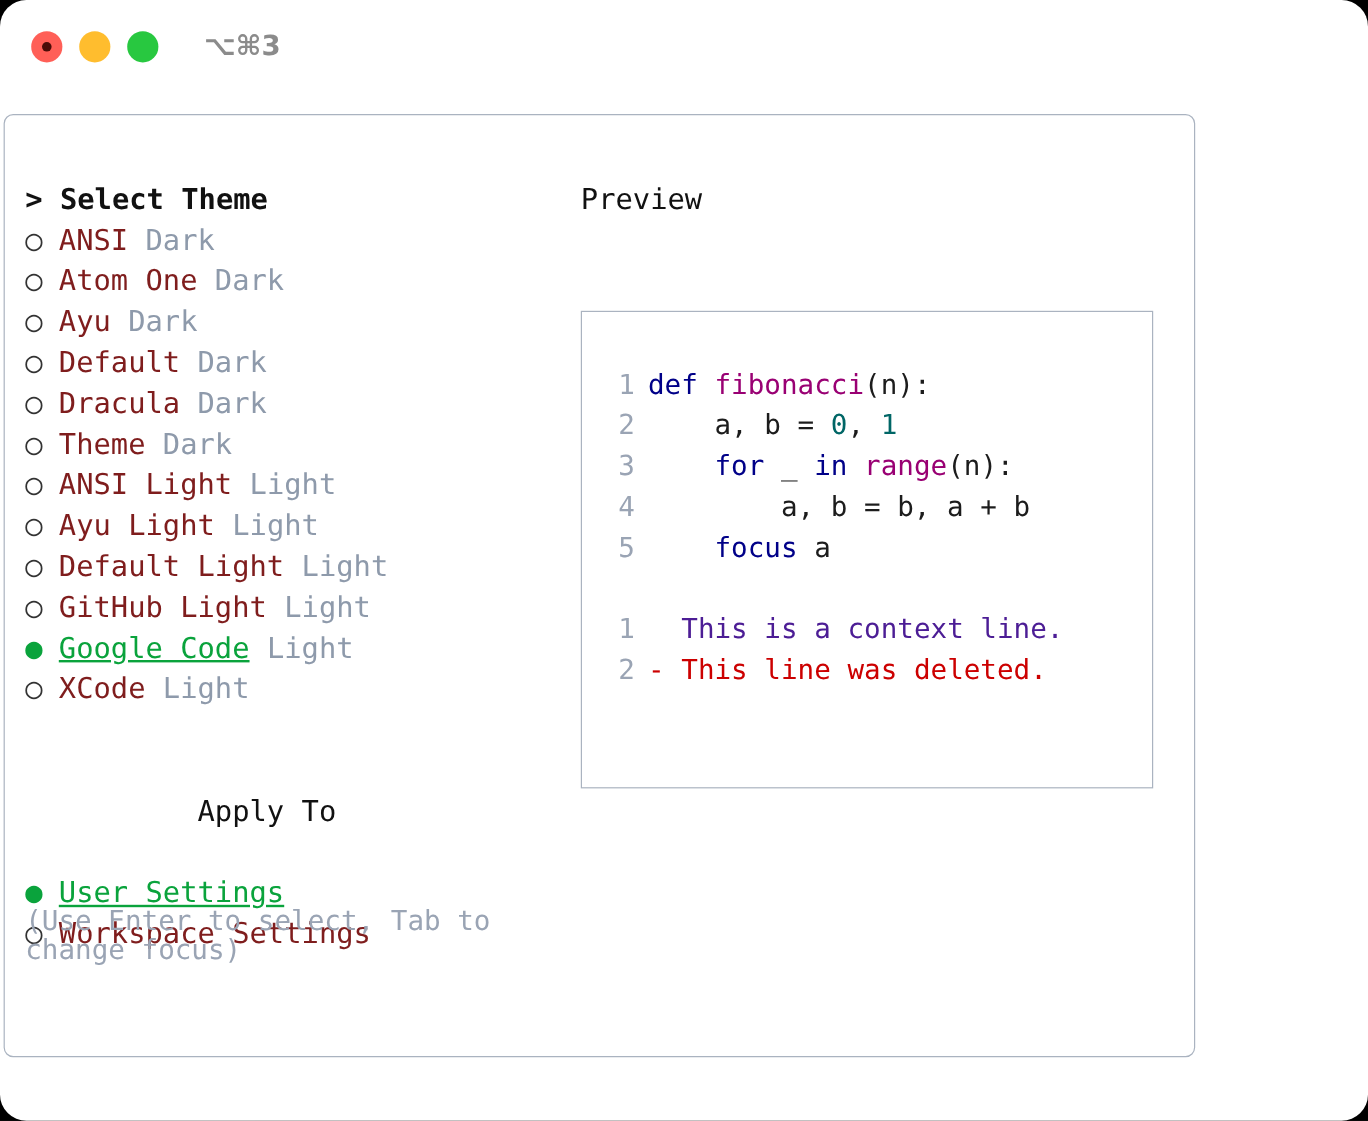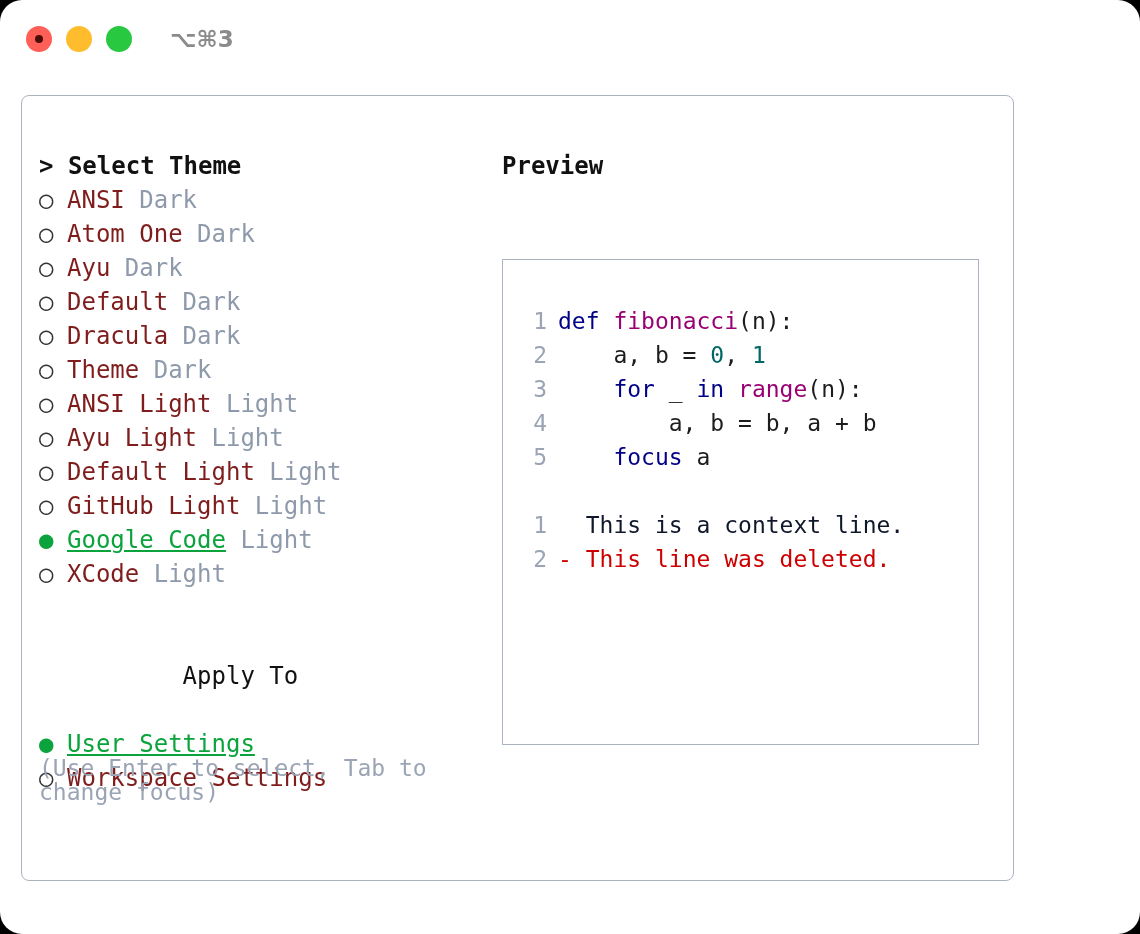--- a/index.html
+++ b/index.html
@@ -52,21 +52,21 @@
     font-weight: bold;
     color: #8b8b8b;
     letter-spacing: 0px;
     line-height: 30px;
     font-family: "DejaVu Sans", "Liberation Sans", sans-serif;
   }
 
   
   #panel {
     position: absolute;
-    left: 21px; top: 95px;
+    left: 3px; top: 95px;
     width: 993px; height: 786px;
     border: 1px solid #aab3c0;
     border-radius: 8px;
     background: #ffffff;
   }
 
   
   #left-col {
     position: absolute;
     left: 17px; top: 53px;
@@ -111,27 +111,27 @@
 
   
   #right-col {
     position: absolute;
     left: 480px; top: 53px;
     width: 495px;
   }
   #preview-title {
     font-size: 24px;
     line-height: 34px;
-    font-weight: bold;
+    font-weight: normal;
     color: #111111;
   }
   #code-box {
     position: absolute;
     left: 0; top: 110px;
-    width: 477px; height: 486px;
+    width: 477px; height: 398px;
     border: 1px solid #aab3c0;
     background: #ffffff;
   }
   #code-inner {
     position: absolute;
     left: 18px; top: 44px;
     right: 10px;
   }
   .code-line {
     font-size: 23px;
@@ -142,21 +142,21 @@
     display: inline-block;
     width: 26px;
     text-align: right;
     color: #9aa4b4;
     margin-right: 11px;
   }
   .tok-kw   { color: #000088; }
   .tok-fn   { color: #990073; }
   .tok-num  { color: #006666; }
   .tok-pl   { color: #1c1c1c; }
-  .diff-ctx { color: #0f172a; }
+  .diff-ctx { color: #4c1d95; }
   .diff-del { color: #cc0000; }
   .diff-add { color: #00aa00; }
   .blank-line { height: 34px; }
 </style>
 </head>
 <body>
 
 <div id="window">
 
   <div id="titlebar">

